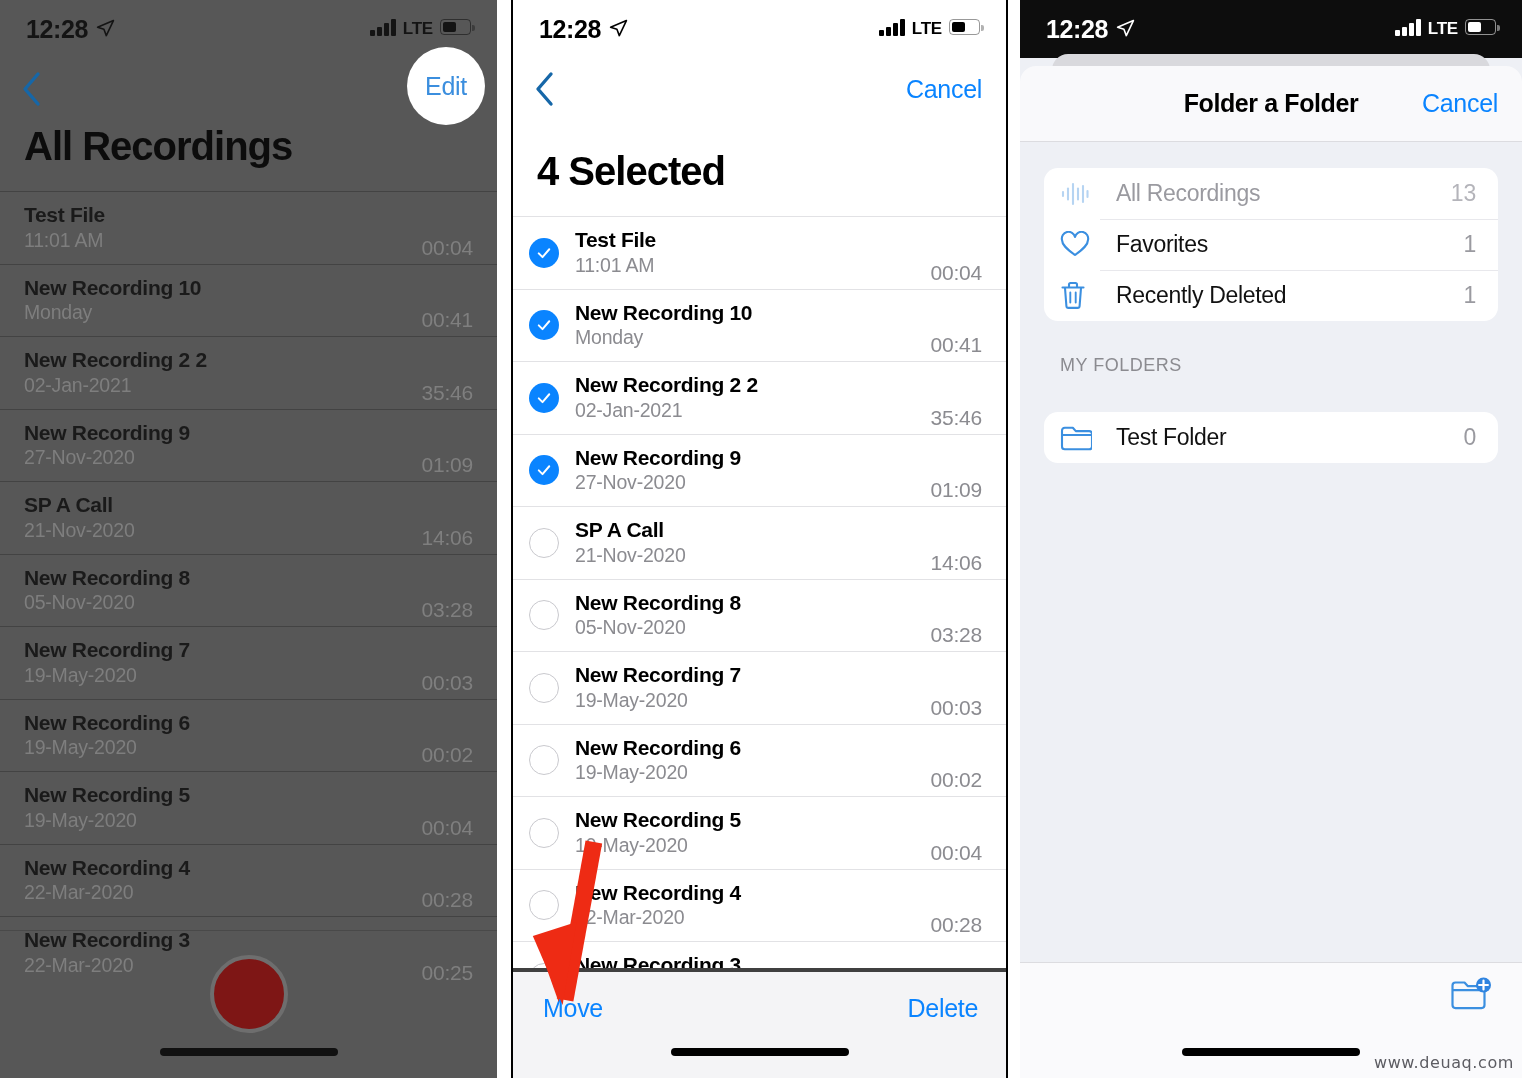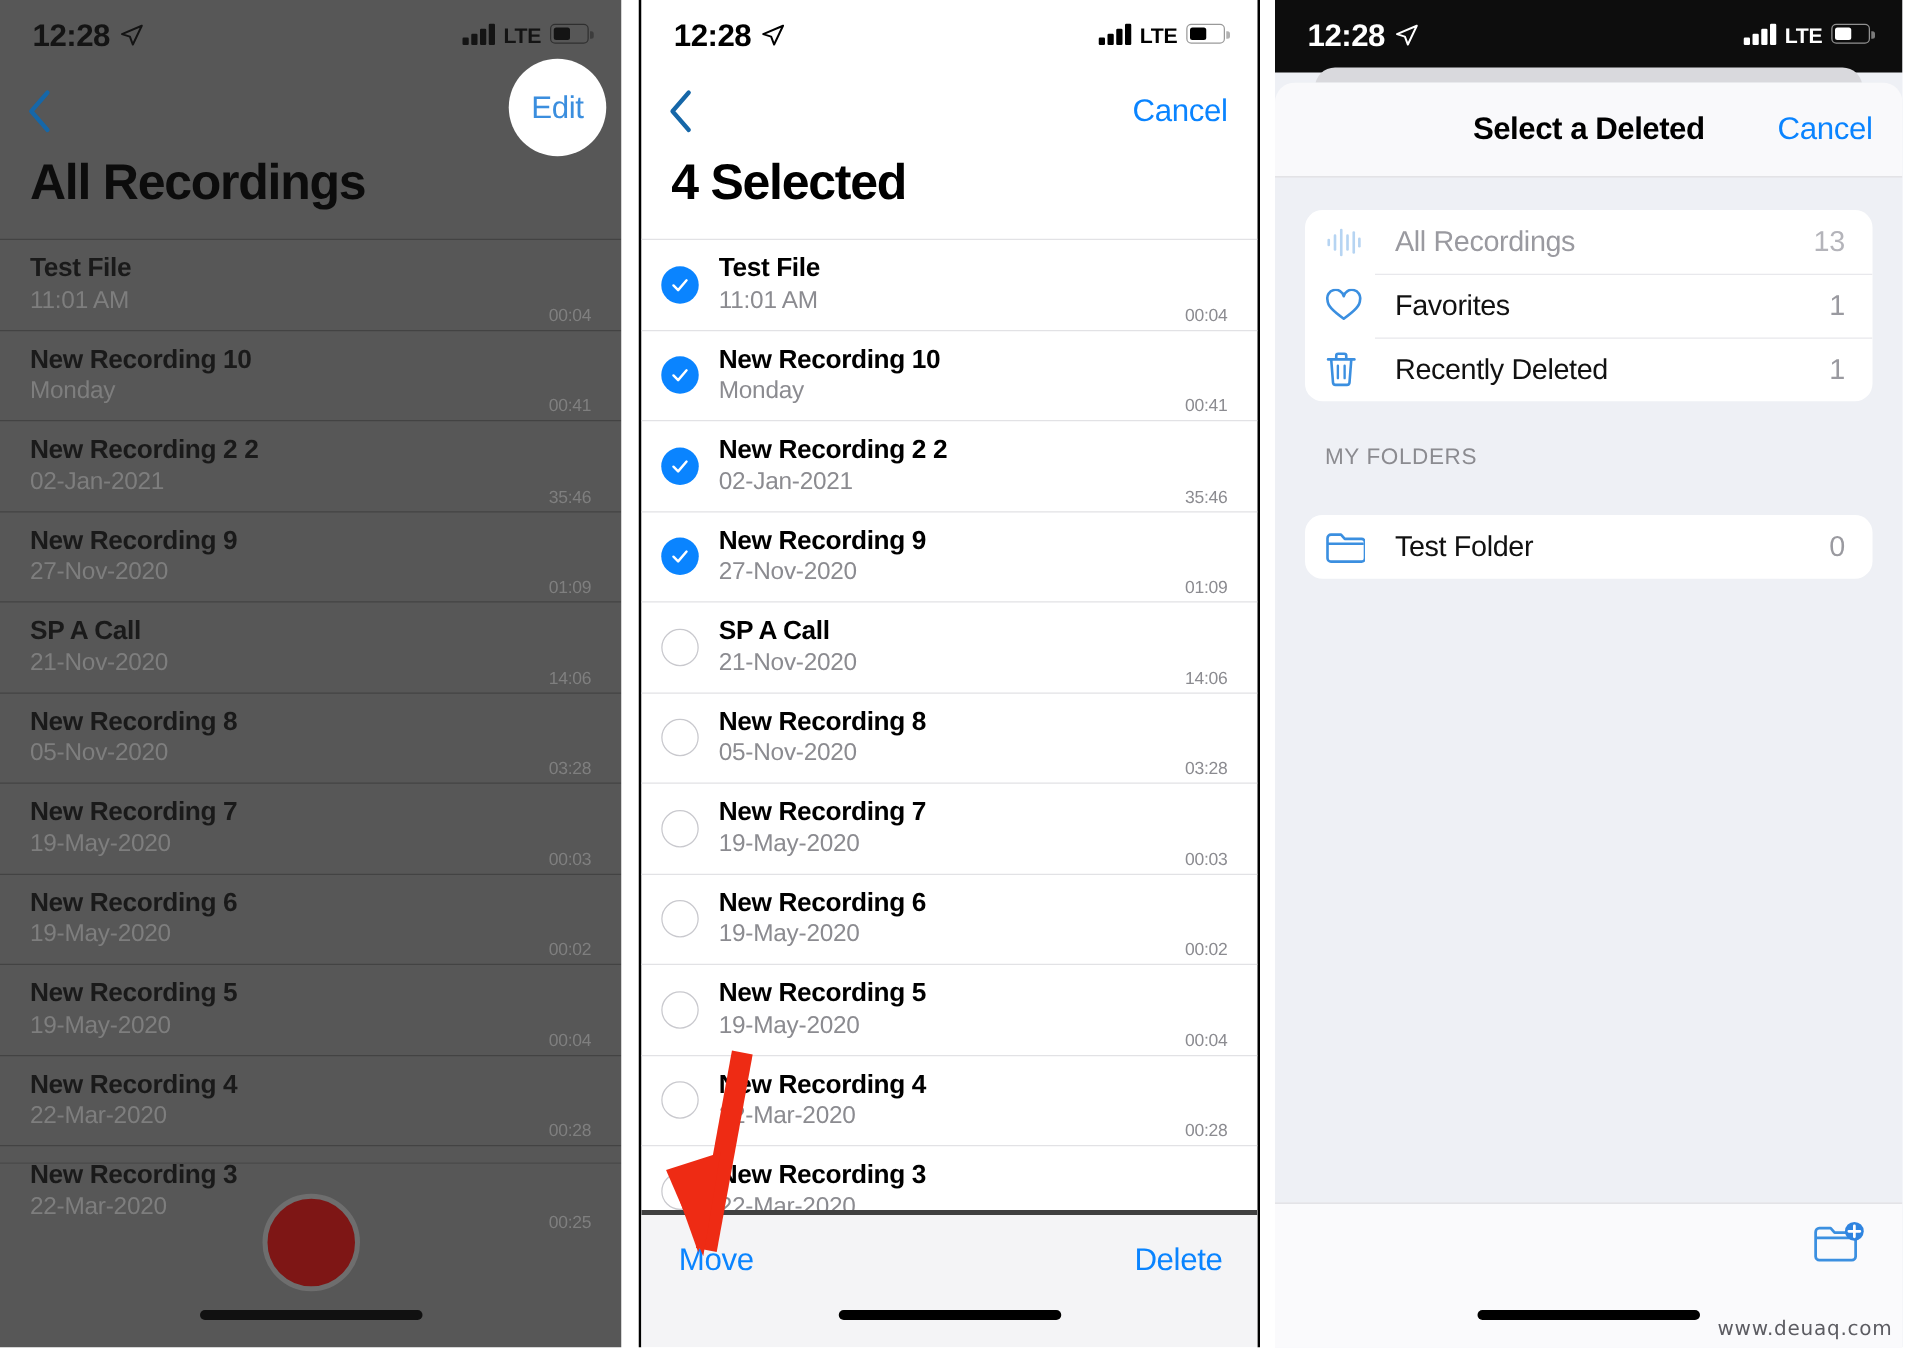--- a/index.html
+++ b/index.html
@@ -99,35 +99,35 @@
   .row {
     display:flex; align-items:center;
     height: 72.5px;
     border-top: 1px solid rgba(60,60,67,0.18);
     padding-right: 24px;
   }
   .row .sel { flex:0 0 62px; display:flex; align-items:center; justify-content:center; }
   .row .texts { flex:1 1 auto; min-width:0; }
   .row .rname { font-size:21px; font-weight:bold; letter-spacing:-0.3px; line-height:1.22; }
   .row .rdate { font-size:19.5px; line-height:1.3; letter-spacing:-0.2px; }
-  .row .rdur { font-size:14px; letter-spacing:-0.2px; align-self:flex-end; padding-bottom:4px; }
+  .row .rdur { font-size:21px; letter-spacing:-0.2px; align-self:flex-end; padding-bottom:4px; }
 
   
   .p1 .row { border-top-color: rgba(0,0,0,0.22); padding-left:24px; }
   .p1 .rname { color:#1a1a1a; }
   .p1 .rdate { color:#7e7e7e; }
   .p1 .rdur  { color:#7f7f7f; }
   .p1 .bigtitle { color:#0c0c0c; }
 
   
   .p2 .rname { color:#000; }
   .p2 .rdate { color:#8b8b90; }
   .p2 .rdur  { color:#8b8b90; }
   .p2 .row { border-top-color:#e2e2e5; }
-  .p2 .bigtitle { color:#000; }
+  .p2 .bigtitle { color:#000;margin-top:25px; }
 
   .checkbox-on {
     width:30px;height:30px;border-radius:50%;background:#0a84ff;
     display:flex;align-items:center;justify-content:center;
   }
   .checkbox-off {
     width:30px;height:30px;border-radius:50%;border:1.8px solid #c9c9ce;background:#fff;
   }
 
   
@@ -551,21 +551,21 @@
         <span class="batt">
             <span class="fill"></span>
           </span>
       </div>
     </div>
 
     <div class="sheet-back"></div>
 
     <div class="sheet">
       <div class="sheet-head">
-        <div class="sheet-title">Select a Deleted</div>
+        <div class="sheet-title">Folder a Folder</div>
         <div class="sheet-cancel">Cancel</div>
       </div>
 
       <div class="card" id="p3-smart">
           <div class="frow disabled">
             <div class="ficon">
               <svg width="30" height="26" viewBox="0 0 30 26">
                 <g stroke="#b6d4f2" stroke-width="2.1" stroke-linecap="round">
                   <path d="M3 11 v4"></path>
                   <path d="M8 7.5 v11"></path>

